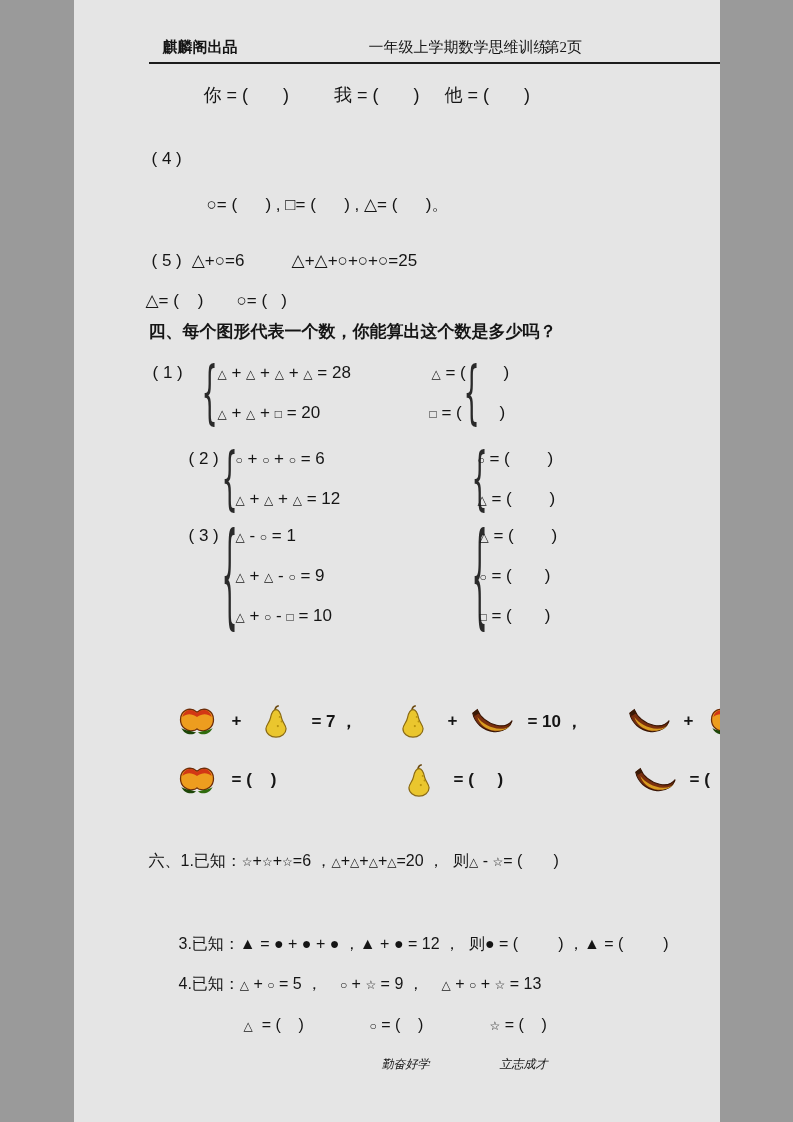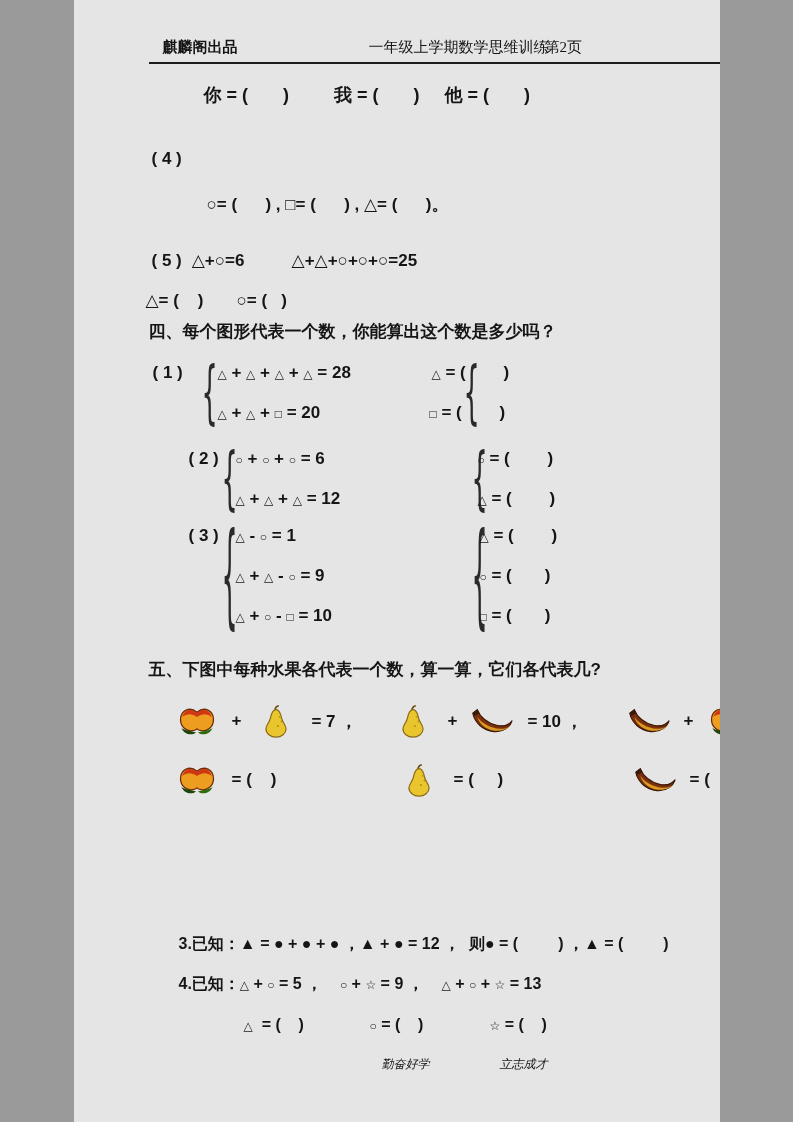--- a/index.html
+++ b/index.html
@@ -13,21 +13,21 @@
     font-family:"Liberation Sans","DejaVu Sans",sans-serif;
     overflow:hidden;
   }
   .abs { position:absolute; }
   .serif { font-family:"Liberation Serif","DejaVu Serif",serif; }
   
   .hdr-rule { border-bottom:2px solid #1c1c1c; }
   .hdr-text { font-size:15px; font-weight:600; white-space:pre; }
   
   .eq {
-    font-weight:700;
+    font-weight:400;
     font-size:17px;
     line-height:22px;
     white-space:pre;
     color:#151515;
   }
   .eq-lg { font-size:18px; }
   .eq-sm { font-size:16px; }
   .sym { font-size:12px; }           
   .title { font-weight:700; font-size:17px; white-space:pre; }
   
@@ -116,21 +116,20 @@
   <span class="abs eq" style="top:525px;left:115px;">( 3 )</span>
   <span class="abs brace b3" style="top:561px;left:146px;">{</span>
   <span class="abs eq shrink-sym" style="top:525px;left:162px;"><span class="sym">△</span> - <span class="sym">○</span> = 1</span>
   <span class="abs eq shrink-sym" style="top:565px;left:162px;"><span class="sym">△</span> + <span class="sym">△</span> - <span class="sym">○</span> = 9</span>
   <span class="abs eq shrink-sym" style="top:605px;left:162px;"><span class="sym">△</span> + <span class="sym">○</span> - <span class="sym">□</span> = 10</span>
   <span class="abs brace b3" style="top:561px;left:396px;">{</span>
   <span class="abs eq shrink-sym" style="top:525px;left:406px;"><span class="sym">△</span> = (        )</span>
   <span class="abs eq shrink-sym" style="top:565px;left:406px;"><span class="sym">○</span> = (       )</span>
   <span class="abs eq shrink-sym" style="top:605px;left:406px;"><span class="sym">□</span> = (       )</span>
 
-  <div class="abs title" style="top:658px;left:75px;">五、下图中每种水果各代表一个数，算一算，它们各代表几?</div>
 
   <div class="abs fruit-group" style="top:697px;left:100px;">
     <svg class="fruit" viewBox="0 0 50 36">
         <use href="#peach"></use>
       </svg>
     <span class="plus">+</span>
     <svg class="fruit" viewBox="0 0 50 36">
         <use href="#pear"></use>
       </svg>
     <span class="rhs">= 7 ，</span>
@@ -168,20 +167,21 @@
       </svg>
     <span class="rhs">= (     )</span>
   </div>
   <div class="abs fruit-group" style="top:756px;left:558px;">
     <svg class="fruit" viewBox="0 0 50 36">
         <use href="#banana"></use>
       </svg>
     <span class="rhs">= (     )</span>
   </div>
 
+  <div class="abs eq eq-sm shrink-sym" style="top:850px;left:75px;">六、1.已知：<span class="sym">☆</span>+<span class="sym">☆</span>+<span class="sym">☆</span>=6 ，<span class="sym">△</span>+<span class="sym">△</span>+<span class="sym">△</span>+<span class="sym">△</span>=20 ，  则<span class="sym">△</span> - <span class="sym">☆</span>= (       )</div>
   <div class="abs eq eq-sm" style="top:933px;left:105px;">3.已知：▲ = ● + ● + ● ，▲ + ● = 12 ，  则● = (         ) ，▲ = (         )</div>
   <div class="abs eq eq-sm shrink-sym" style="top:973px;left:105px;">4.已知：<span class="sym">△</span> + <span class="sym">○</span> = 5 ，    <span class="sym">○</span> + <span class="sym">☆</span> = 9 ，    <span class="sym">△</span> + <span class="sym">○</span> + <span class="sym">☆</span> = 13</div>
   <span class="abs eq eq-sm shrink-sym" style="top:1014px;left:170px;"><span class="sym">△</span>  = (    )</span>
   <span class="abs eq eq-sm shrink-sym" style="top:1014px;left:296px;"><span class="sym">○</span> = (    )</span>
   <span class="abs eq eq-sm shrink-sym" style="top:1014px;left:416px;"><span class="sym">☆</span> = (    )</span>
 
   <span class="abs footer-text serif" style="top:1056px;left:308px;">勤奋好学</span>
   <span class="abs footer-text serif" style="top:1056px;left:426px;">立志成才</span>
 
 </div>

